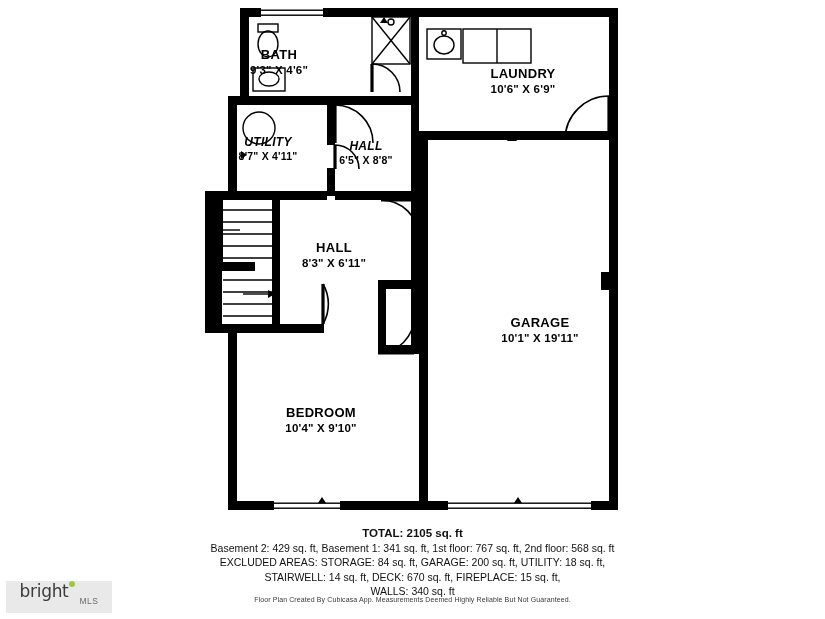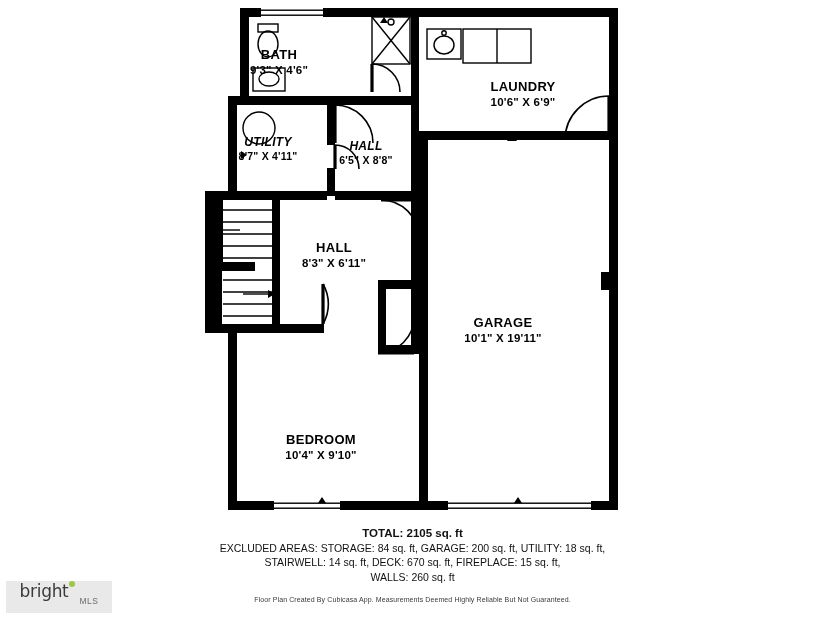--- a/index.html
+++ b/index.html
@@ -262,55 +262,56 @@
     <path d="M514,497 l4,-6 l4,6 z" transform="translate(0,6)"></path>
     <path d="M322,497 l4,6 l-8,0 z"></path>
   </g>
 </svg>
 
 <div class="room-label" style="left:279px; top:47px; transform:translateX(-50%);">
   <div class="room-name">BATH</div>
   <div class="room-dim">9'3" X 4'6"</div>
 </div>
 
-<div class="room-label" style="left:523px; top:79px; transform:translateX(-50%);">
+<div class="room-label" style="left:523px; top:66px; transform:translateX(-50%);">
   <div class="room-name">LAUNDRY</div>
   <div class="room-dim">10'6" X 6'9"</div>
 </div>
 
 <div class="room-label room-small" style="left:268px; top:135px; transform:translateX(-50%);">
   <div class="room-name">UTILITY</div>
   <div class="room-dim">8'7" X 4'11"</div>
 </div>
 
 <div class="room-label room-small" style="left:366px; top:139px; transform:translateX(-50%);">
   <div class="room-name">HALL</div>
   <div class="room-dim">6'5" X 8'8"</div>
 </div>
 
 <div class="room-label" style="left:334px; top:240px; transform:translateX(-50%);">
   <div class="room-name">HALL</div>
   <div class="room-dim">8'3" X 6'11"</div>
 </div>
 
-<div class="room-label" style="left:503px; top:315px; transform:translateX(-50%);">
+<div class="room-label" style="left:540px; top:315px; transform:translateX(-50%);">
   <div class="room-name">GARAGE</div>
   <div class="room-dim">10'1" X 19'11"</div>
 </div>
 
-<div class="room-label" style="left:321px; top:405px; transform:translateX(-50%);margin-top:27px;">
+<div class="room-label" style="left:321px; top:405px; transform:translateX(-50%);">
   <div class="room-name">BEDROOM</div>
   <div class="room-dim">10'4" X 9'10"</div>
 </div>
 
 <div id="summary">
   <div class="total">TOTAL: 2105 sq. ft</div>
+  <div class="line">Basement 2: 429 sq. ft, Basement 1: 341 sq. ft, 1st floor: 767 sq. ft, 2nd floor: 568 sq. ft</div>
   <div class="line">EXCLUDED AREAS: STORAGE: 84 sq. ft, GARAGE: 200 sq. ft, UTILITY: 18 sq. ft,</div>
   <div class="line">STAIRWELL: 14 sq. ft, DECK: 670 sq. ft, FIREPLACE: 15 sq. ft,</div>
-  <div class="line">WALLS: 260 sq. ft</div>
+  <div class="line">WALLS: 340 sq. ft</div>
 </div>
 
 <div id="disclaimer">Floor Plan Created By Cubicasa App. Measurements Deemed Highly Reliable But Not Guaranteed.</div>
 
 <div id="brand">
   <span class="brand-text">bright</span>
   <span class="brand-dot"></span>
   <span class="brand-mls">MLS</span>
 </div>
 

